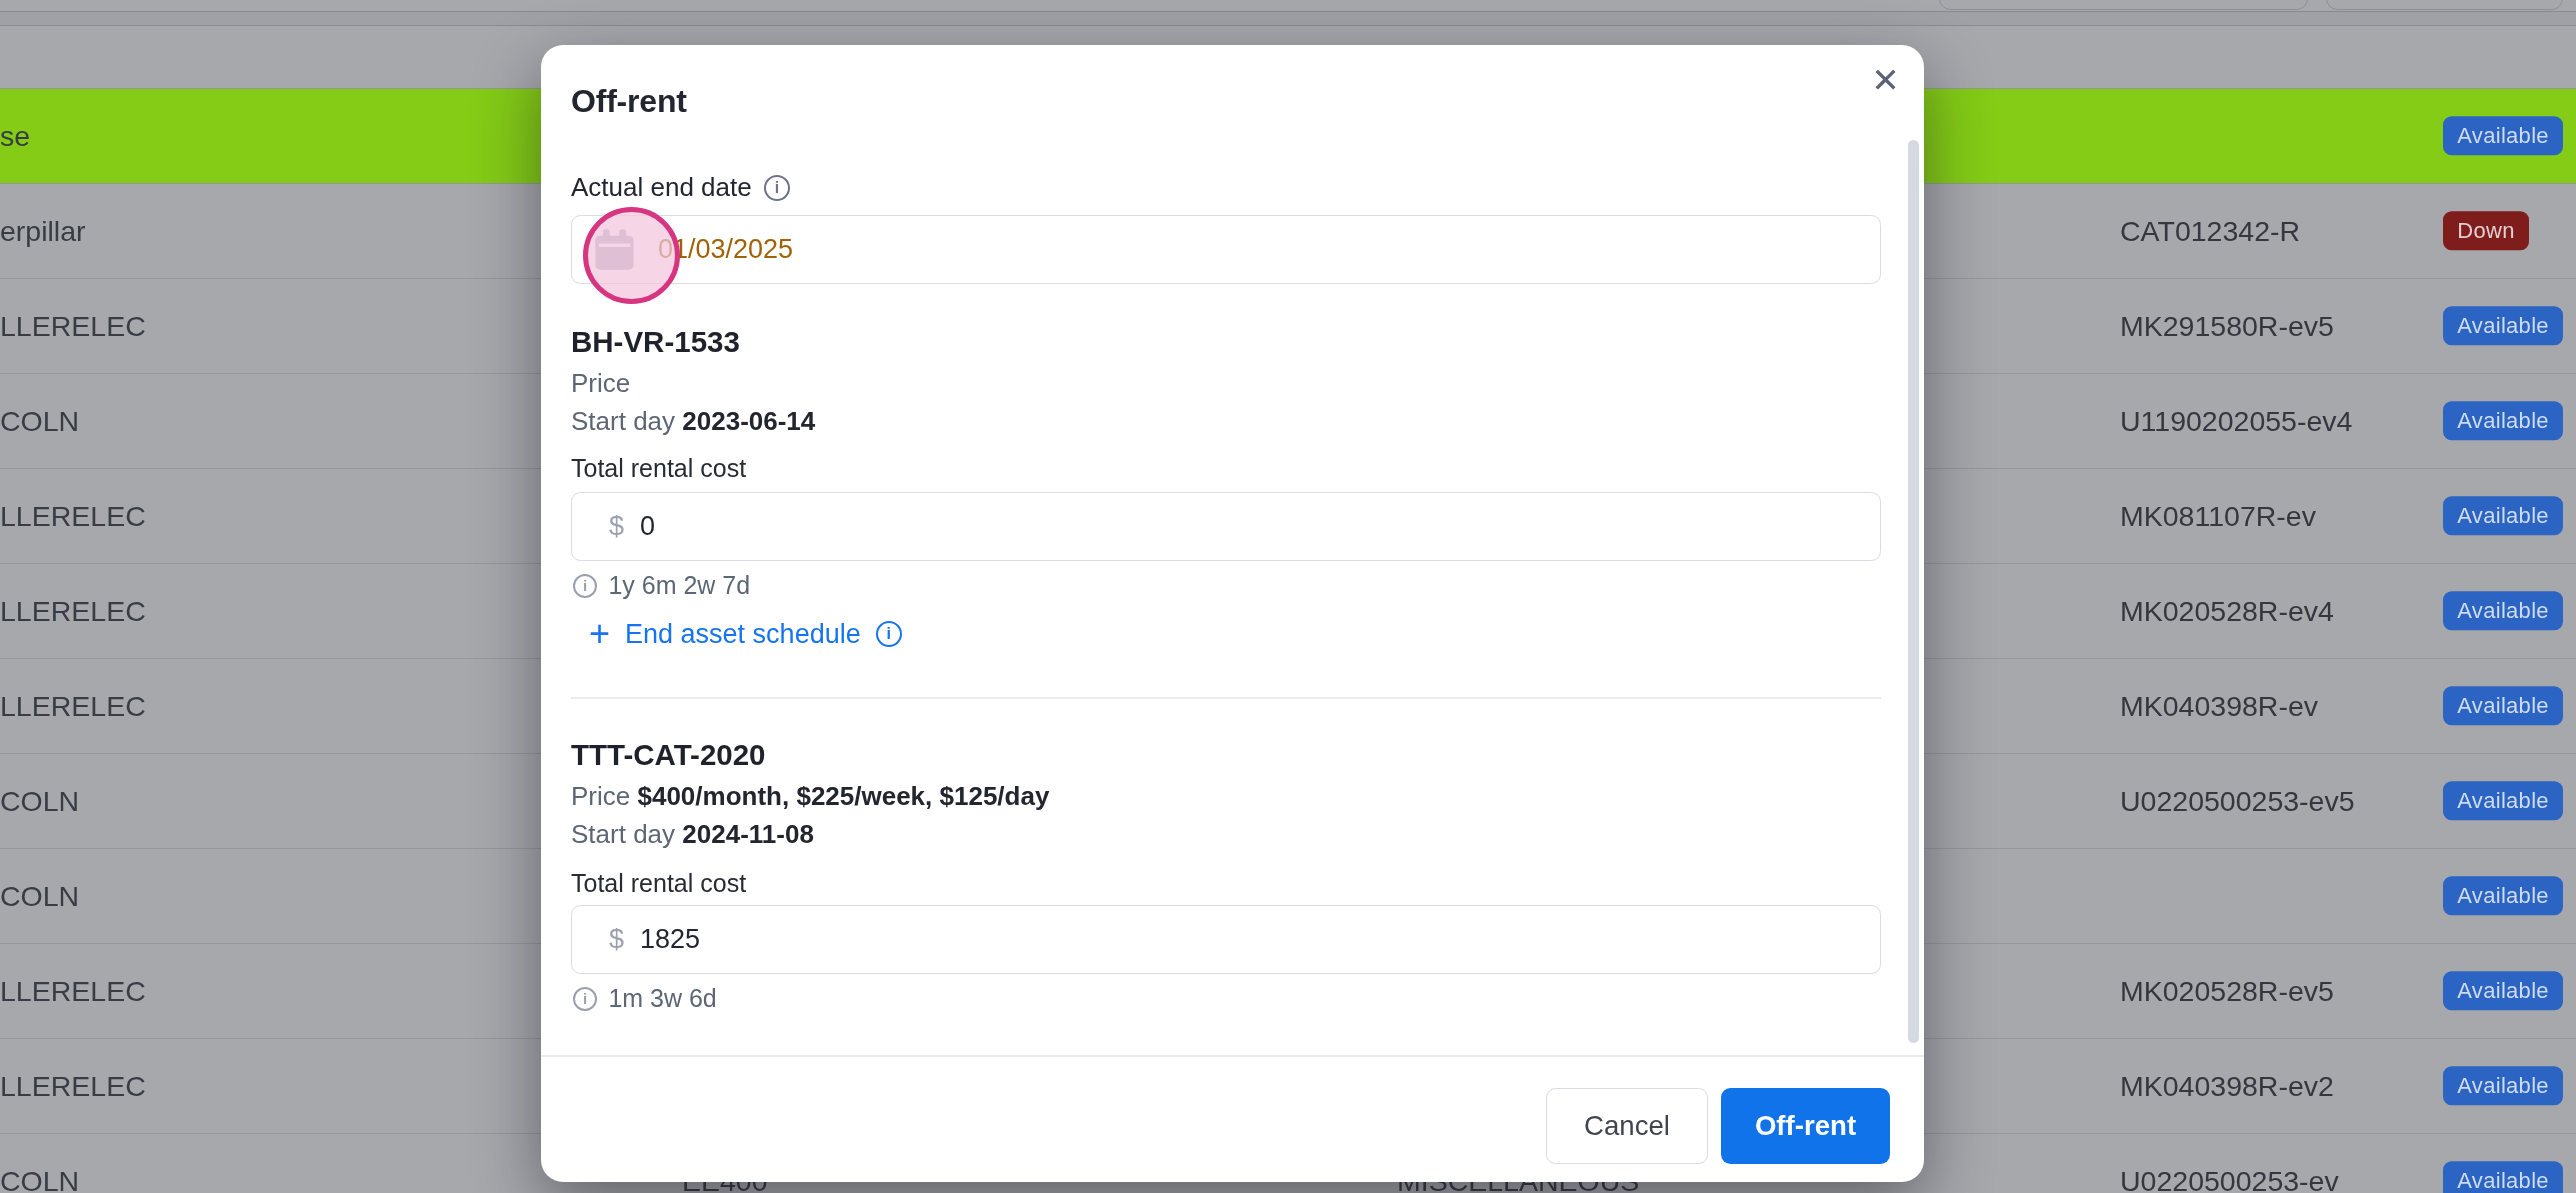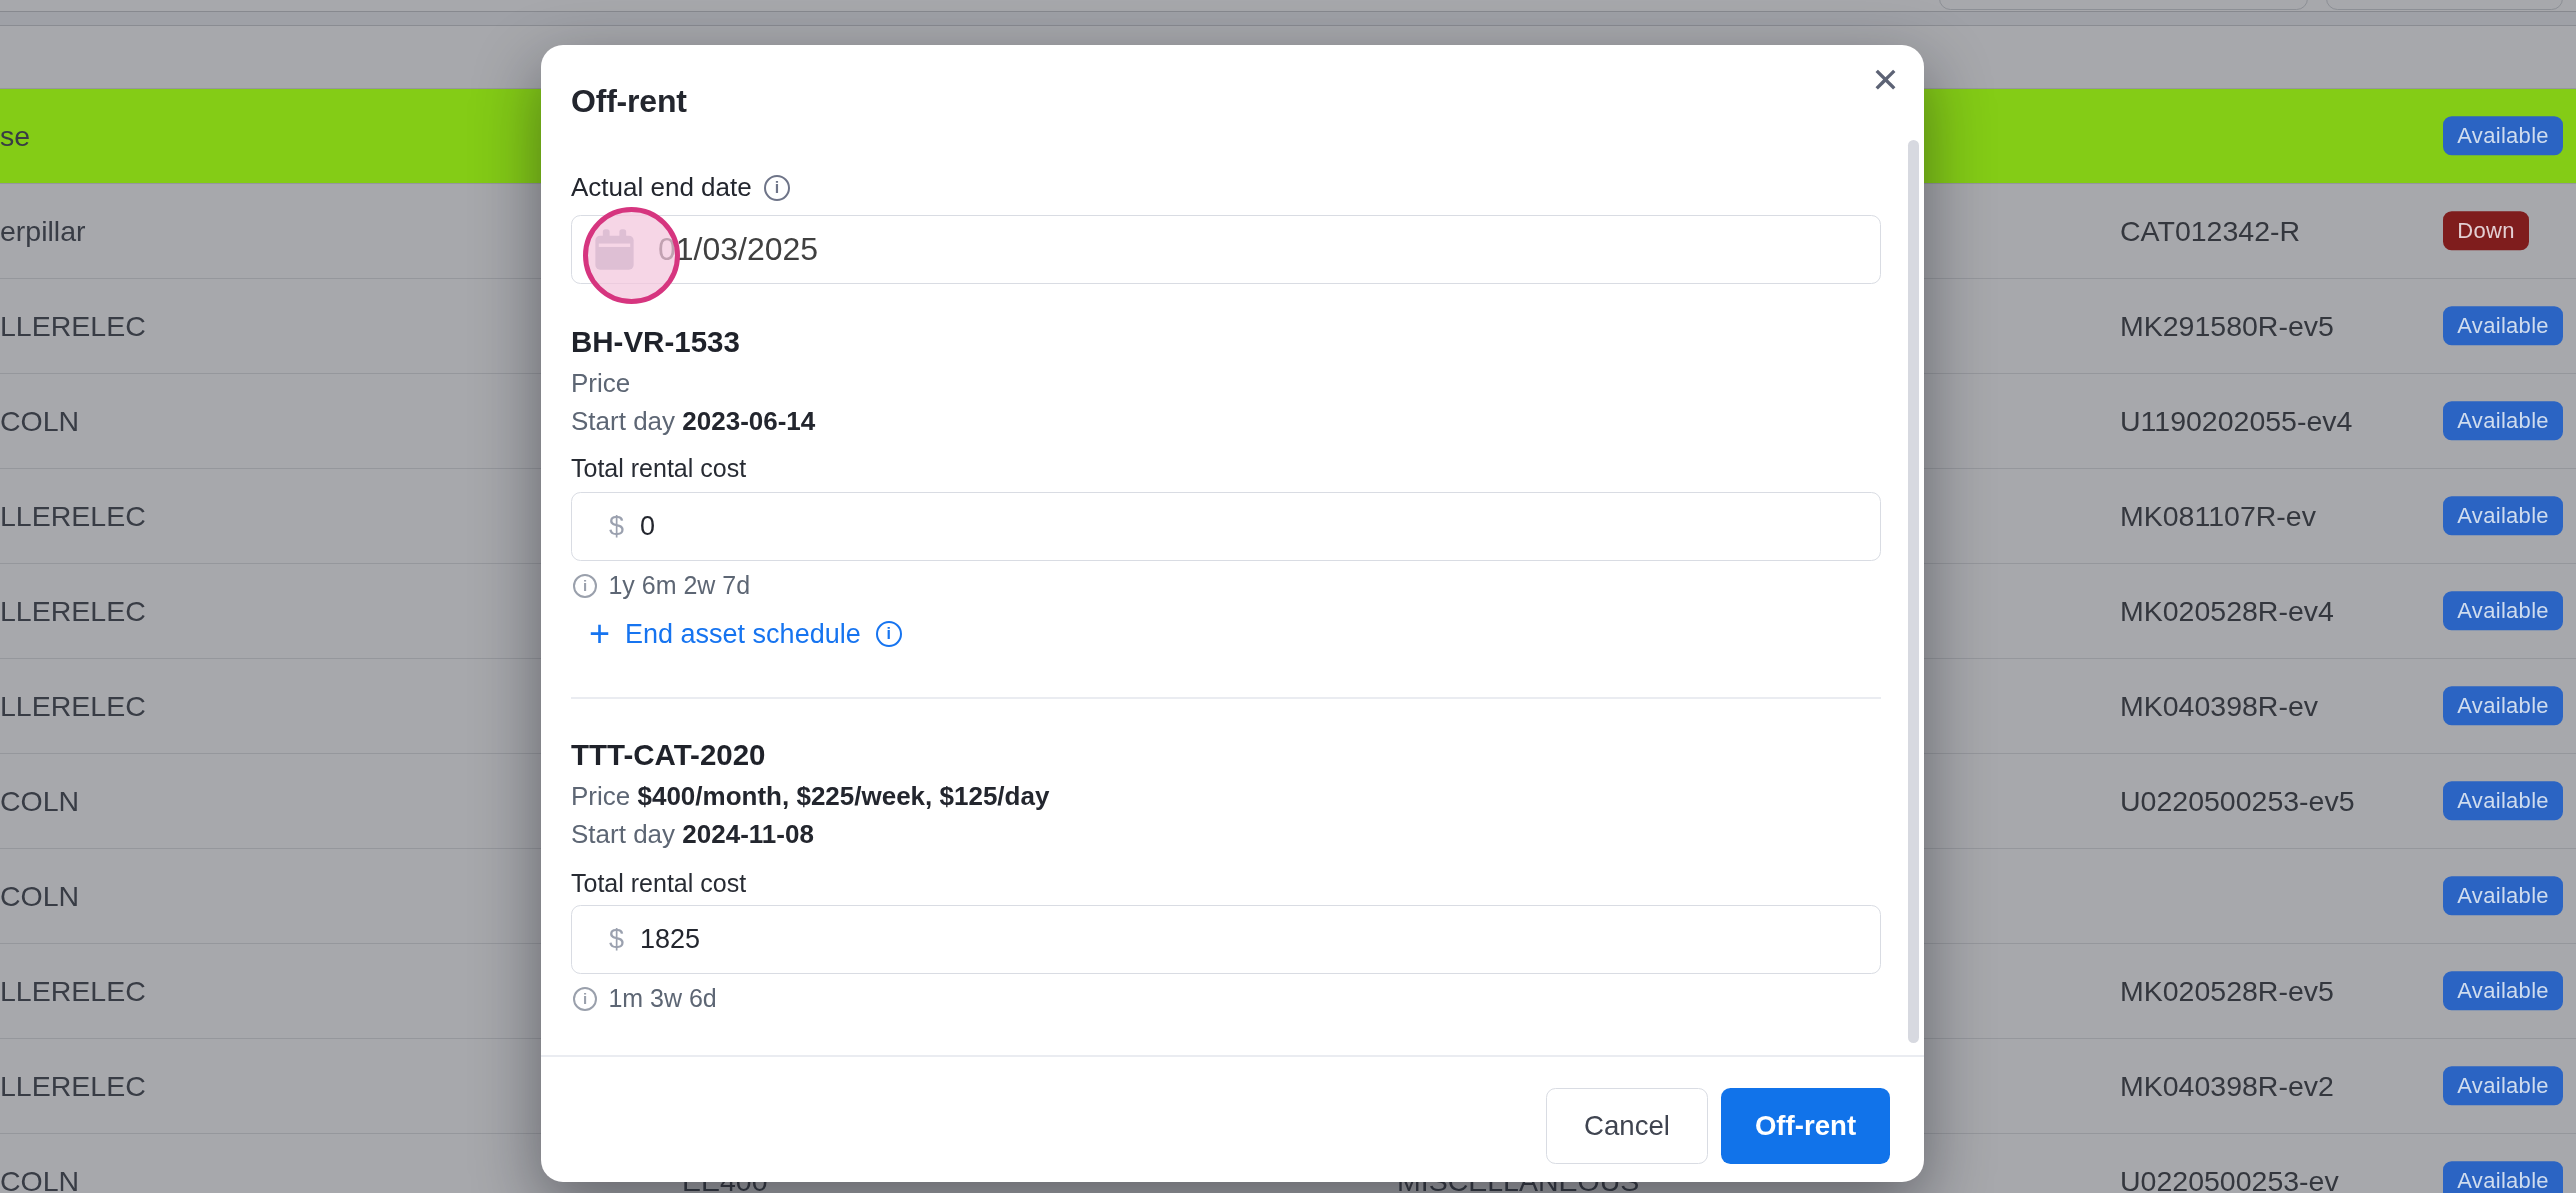--- a/index.html
+++ b/index.html
@@ -36,21 +36,21 @@
              justify-content:center; font-size:34px; color:#5d6375; cursor:pointer; }
   .m-label { left:30px; top:127px; font-size:26px; font-weight:500; color:#23262e;
              display:flex; align-items:center; gap:12.4px; }
   .info-i { display:inline-flex; align-items:center; justify-content:center;
             width:26px; height:26px; border:2.4px solid #6e7488; border-radius:50%;
             font-size:16px; font-weight:700; color:#6e7488; font-style:normal; flex:0 0 auto; }
   .info-i.gray { border-color:#9aa0ac; color:#9aa0ac; width:24px; height:24px; font-size:15px; }
   .info-i.blue { border-color:#1674f0; color:#1674f0; }
   .m-input { left:30px; width:1310px; height:69px; border:1.9px solid #d9dce3; border-radius:9.5px;
              background:#fff; display:flex; align-items:center; }
-  .m-input.date { top:170px; padding-left:86px; font-size:32px; color:#404040; }
+  .m-input.date { top:170px; padding-left:86px; font-size:27px; color:#a16207; }
   .cal-icon { position:absolute; left:48px; top:179px; width:51px; height:51px; }
   .ping { left:42px; top:162px; width:97px; height:97px; border-radius:50%;
           border:5.7px solid #d6357f; background:rgba(243,198,221,.72); z-index:5; pointer-events:none; }
   .asset-name { left:30px; font-size:29.5px; font-weight:700; color:#1f222a; }
   .kv { left:30px; font-size:26px; color:#5d6674; }
   .kv b { color:#23262e; font-weight:700; }
   .m-sublabel { left:30px; font-size:25px; font-weight:500; color:#272b33; }
   .m-input.cost { padding-left:37px; gap:16px; font-size:27px; }
   .cur { color:#9ba1af; }
   .val { color:#23262e; }

